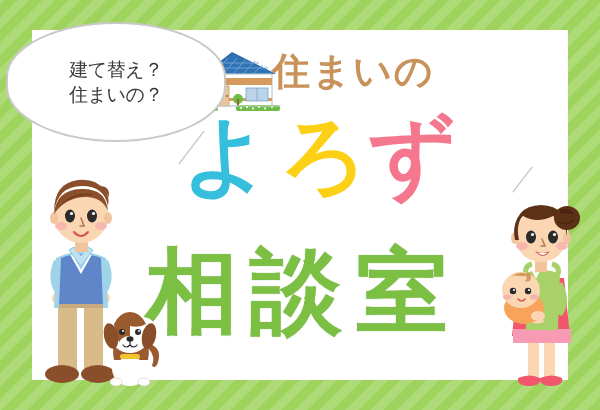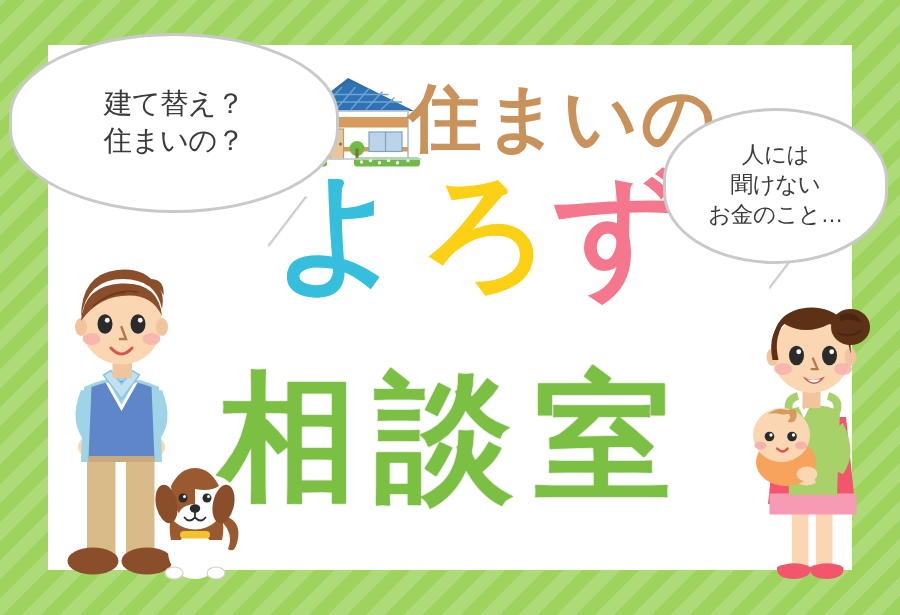--- a/index.html
+++ b/index.html
@@ -56,21 +56,21 @@
     left:506px;top:166px;
     border-left:6px solid transparent;
     border-right:20px solid transparent;
     border-top:26px solid #ffffff;
     filter:drop-shadow(1.5px 1px 0 #c9c9c9);
   }
 
   
   #title-sumai{
     position:absolute;left:272px;top:46px;
-    font-size:49px;font-weight:bold;color:#c8925a;
+    font-size:38px;font-weight:bold;color:#c8925a;
     letter-spacing:2px;white-space:nowrap;
     font-family:Liberation Sans, sans-serif;
     text-align:center;
   }
   .yorozu{
     position:absolute;top:112px;
     font-size:86px;font-weight:bold;line-height:1;
     font-family:"DejaVu Sans","Liberation Sans",sans-serif;
   }
   #ch-yo{left:182px;color:#36bedd;}
@@ -166,27 +166,20 @@
 
   <div class="tail" id="tail-left"></div>
   <div class="bubble" id="bubble-left">
     <div class="lines">
       <span class="ln">建て替え？</span>
       <span class="ln">住まいの？</span>
     </div>
   </div>
 
   <div class="tail" id="tail-right"></div>
-  <div class="bubble" id="bubble-right">
-    <div class="lines">
-      <span class="ln">人には</span>
-      <span class="ln">聞けない</span>
-      <span class="ln">お金のこと…</span>
-    </div>
-  </div>
 
   <svg id="man" viewBox="0 0 108 210">
 
     <rect x="30" y="126" width="19" height="66" fill="#d9bb8a"></rect>
     <rect x="56" y="126" width="19" height="66" fill="#d9bb8a"></rect>
     <ellipse cx="34" cy="196" rx="17" ry="9" fill="#8a4f2a"></ellipse>
     <ellipse cx="70" cy="196" rx="17" ry="9" fill="#8a4f2a"></ellipse>
 
     <path d="M26 82 q-9 22 4 36 l10 -6 q-8 -12 -2 -28 z" fill="#9fd3e8"></path>
     <path d="M80 82 q9 22 -4 36 l-10 -6 q8 -12 2 -28 z" fill="#9fd3e8"></path>

